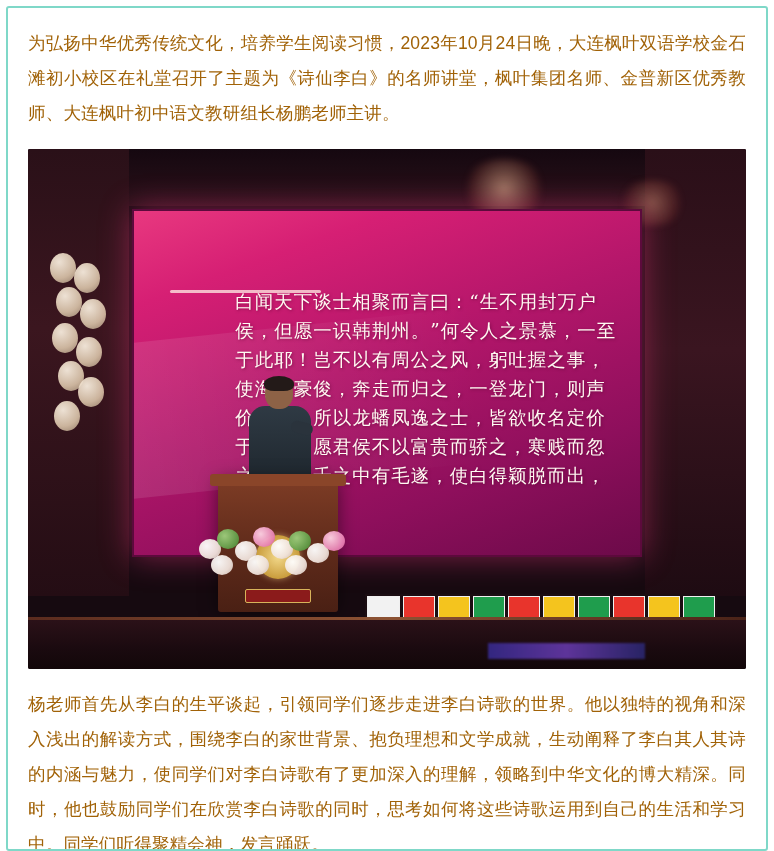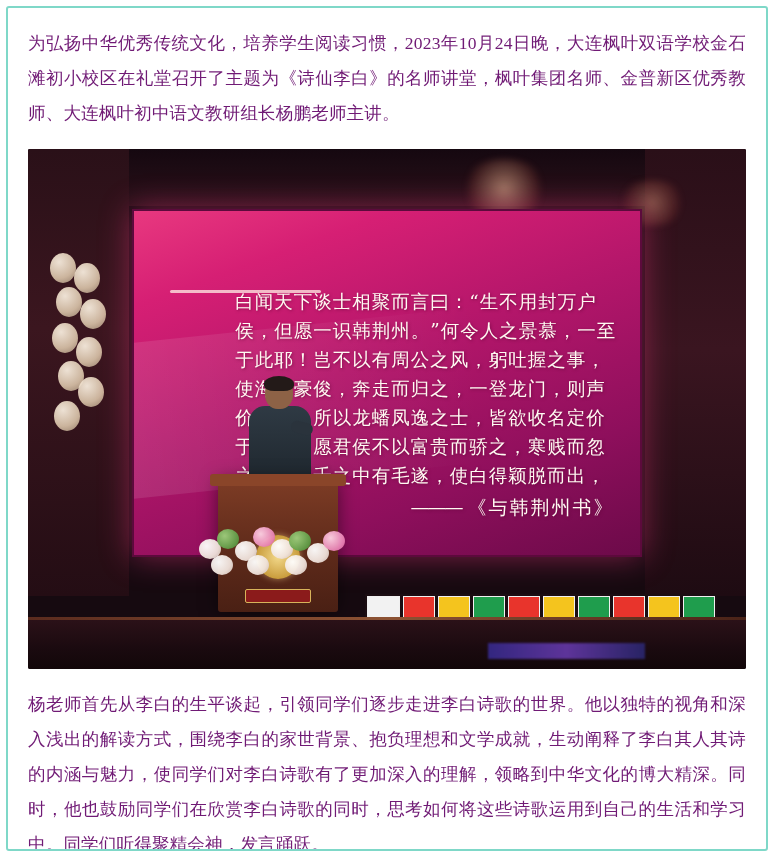--- a/index.html
+++ b/index.html
@@ -22,27 +22,26 @@
     border: 2px solid #7fd8c8;
     border-radius: 3px;
     background: #ffffff;
     padding: 18px 20px 10px 20px;
     height: 100%;
     overflow: hidden;
   }
   .para {
     font-size: 17.5px;
     line-height: 35px;
-    color: #701a75;
+    color: #a16207;
     text-align: justify;
     text-justify: inter-ideograph;
     letter-spacing: 0.2px;
     margin: 0;
     text-indent: 0;
-    font-family: Liberation Serif, serif;
   }
   .para-top { margin-bottom: 18px; }
   .para-bottom { margin-top: 18px; }
 
   
   .photo {
     position: relative;
     width: 100%;
     height: 520px;
     overflow: hidden;
@@ -267,23 +266,20 @@
         <i style="left:6px;  top:70px;"></i>
         <i style="left:30px; top:84px;"></i>
         <i style="left:12px; top:108px;"></i>
         <i style="left:32px; top:124px;"></i>
         <i style="left:8px;  top:148px;"></i>
       </div>
 
       <div class="screen">
         <div class="screen-title-underline"></div>
         <div class="screen-body">白闻天下谈士相聚而言曰：“生不用封万户侯，但愿一识韩荆州。”何令人之景慕，一至于此耶！岂不以有周公之风，躬吐握之事，使海内豪俊，奔走而归之，一登龙门，则声价十倍！所以龙蟠凤逸之士，皆欲收名定价于君侯。愿君侯不以富贵而骄之，寒贱而忽之，则三千之中有毛遂，使白得颖脱而出，即其人焉。</div>
-        <div class="screen-attrib">
-          <span class="dash">———</span><span>《与韩荆州书》</span>
-        </div>
       </div>
 
       <div class="speaker">
         <div class="body"></div>
         <div class="head"></div>
         <div class="hair"></div>
         <div class="arm"></div>
       </div>
 
       <div class="podium">

